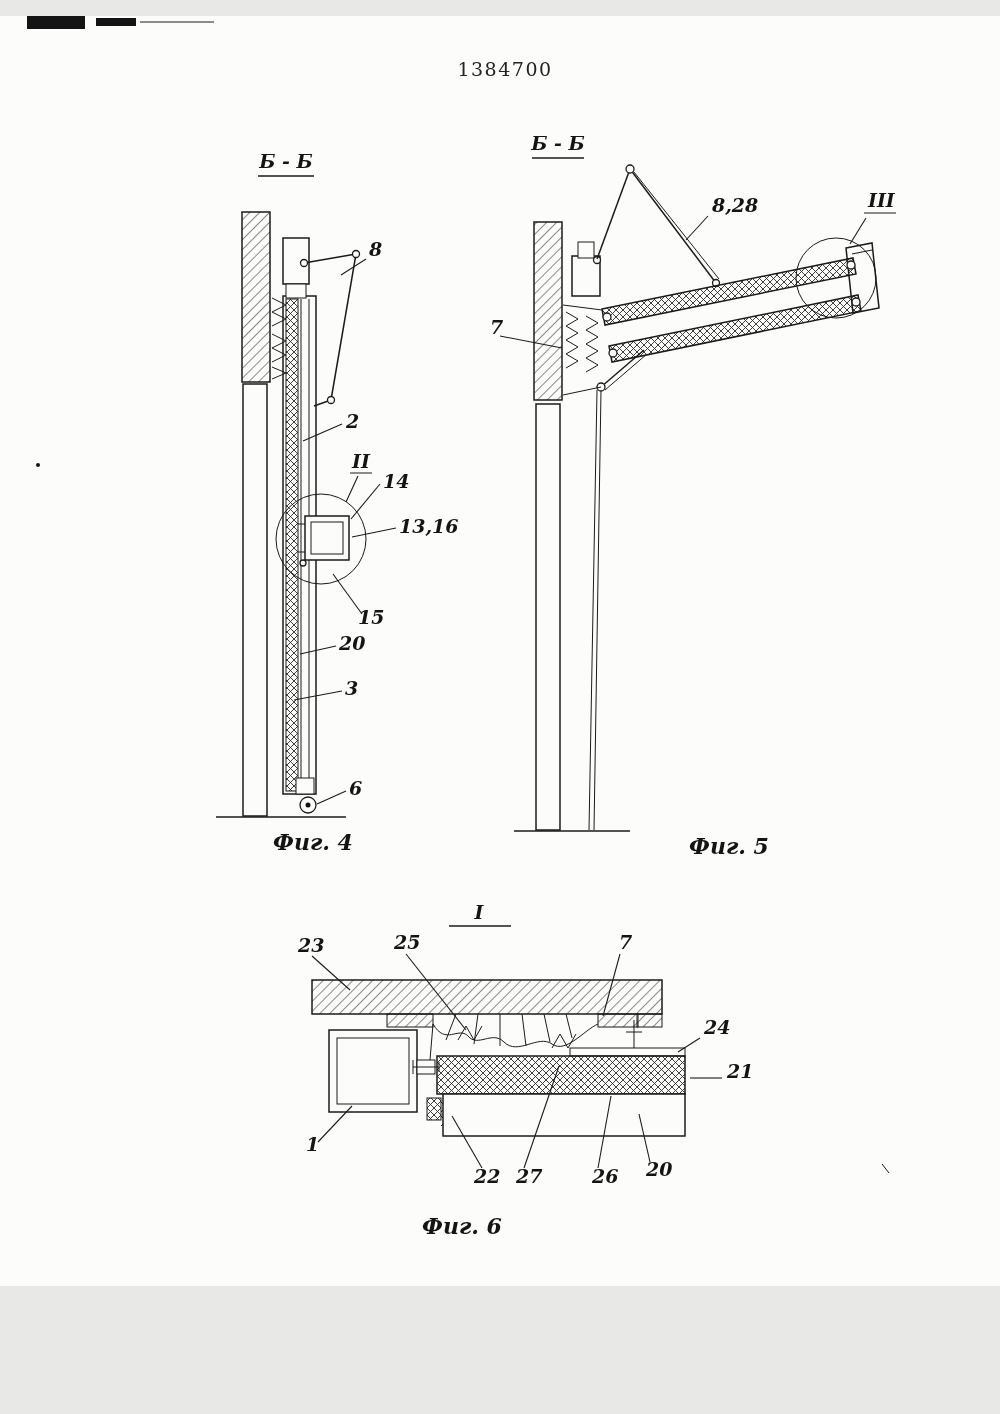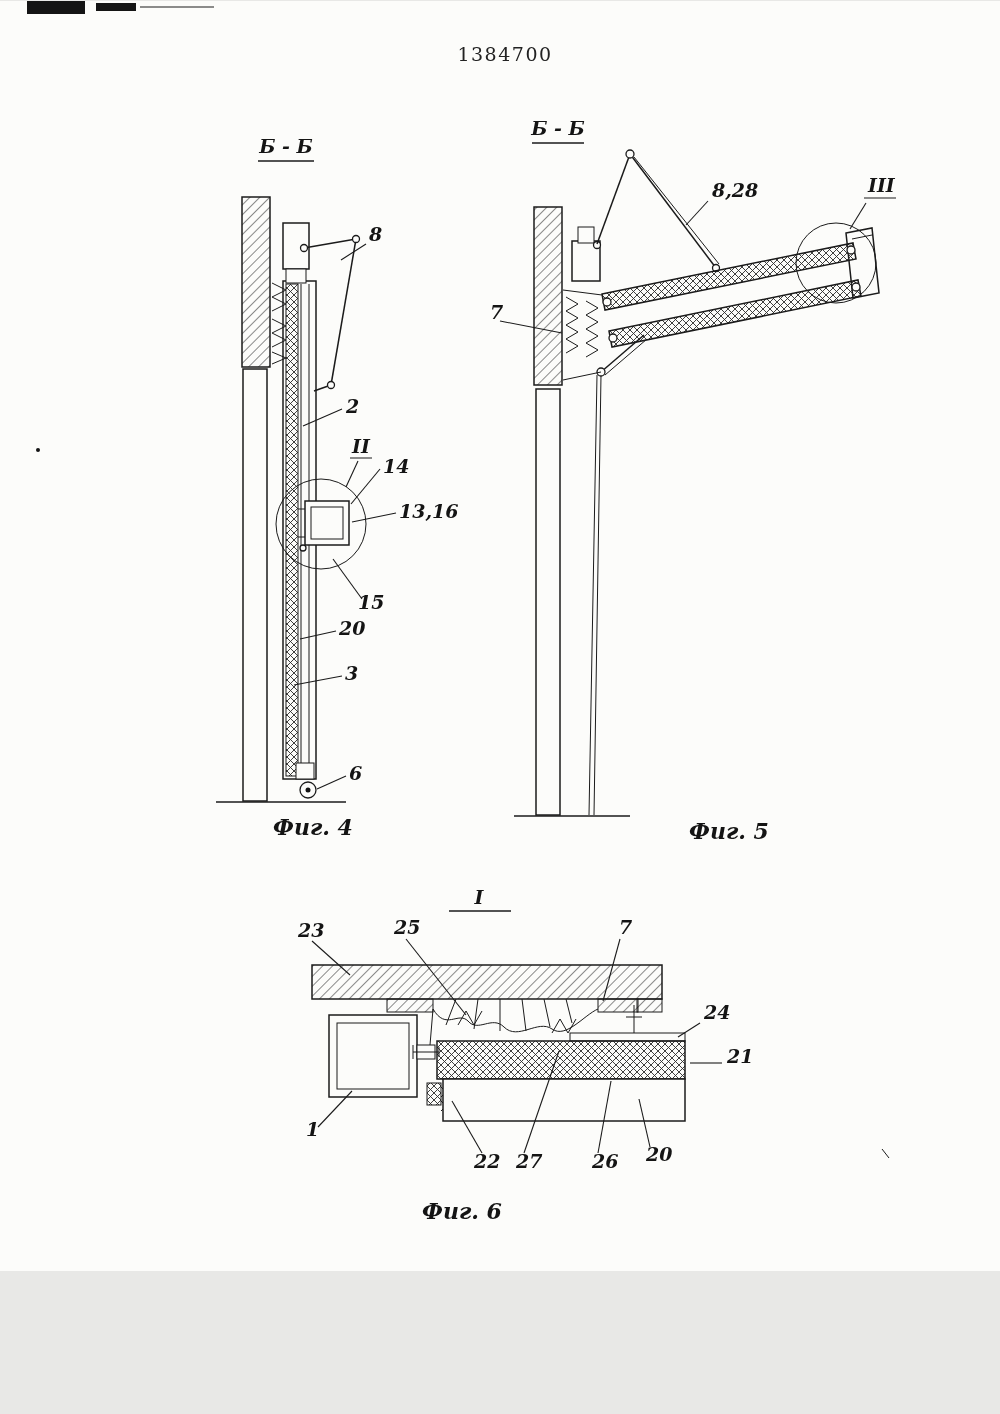--- a/index.html
+++ b/index.html
@@ -1,20 +1,20 @@
 <!DOCTYPE html>
 <html><head>
 <meta charset="utf-8">
 <style>
   html,body { margin:0; padding:0; background:#e8e8e6; }
   .page {
     position:relative;
     width:1000px;
     height:1270px;
-    margin:1px auto;
+    margin:16px auto;
     background:#fcfcfa;
     overflow:hidden;
     font-family:"DejaVu Serif", serif;
   }
   svg { position:absolute; left:0; top:0; }
   
   .st { stroke:#1b1b1b; stroke-width:1.5; fill:none; }
   .th { stroke:#1b1b1b; stroke-width:1;   fill:none; }
   .ld { stroke:#1b1b1b; stroke-width:1.1; fill:none; }
   .wh { fill:#fcfcfa; }

